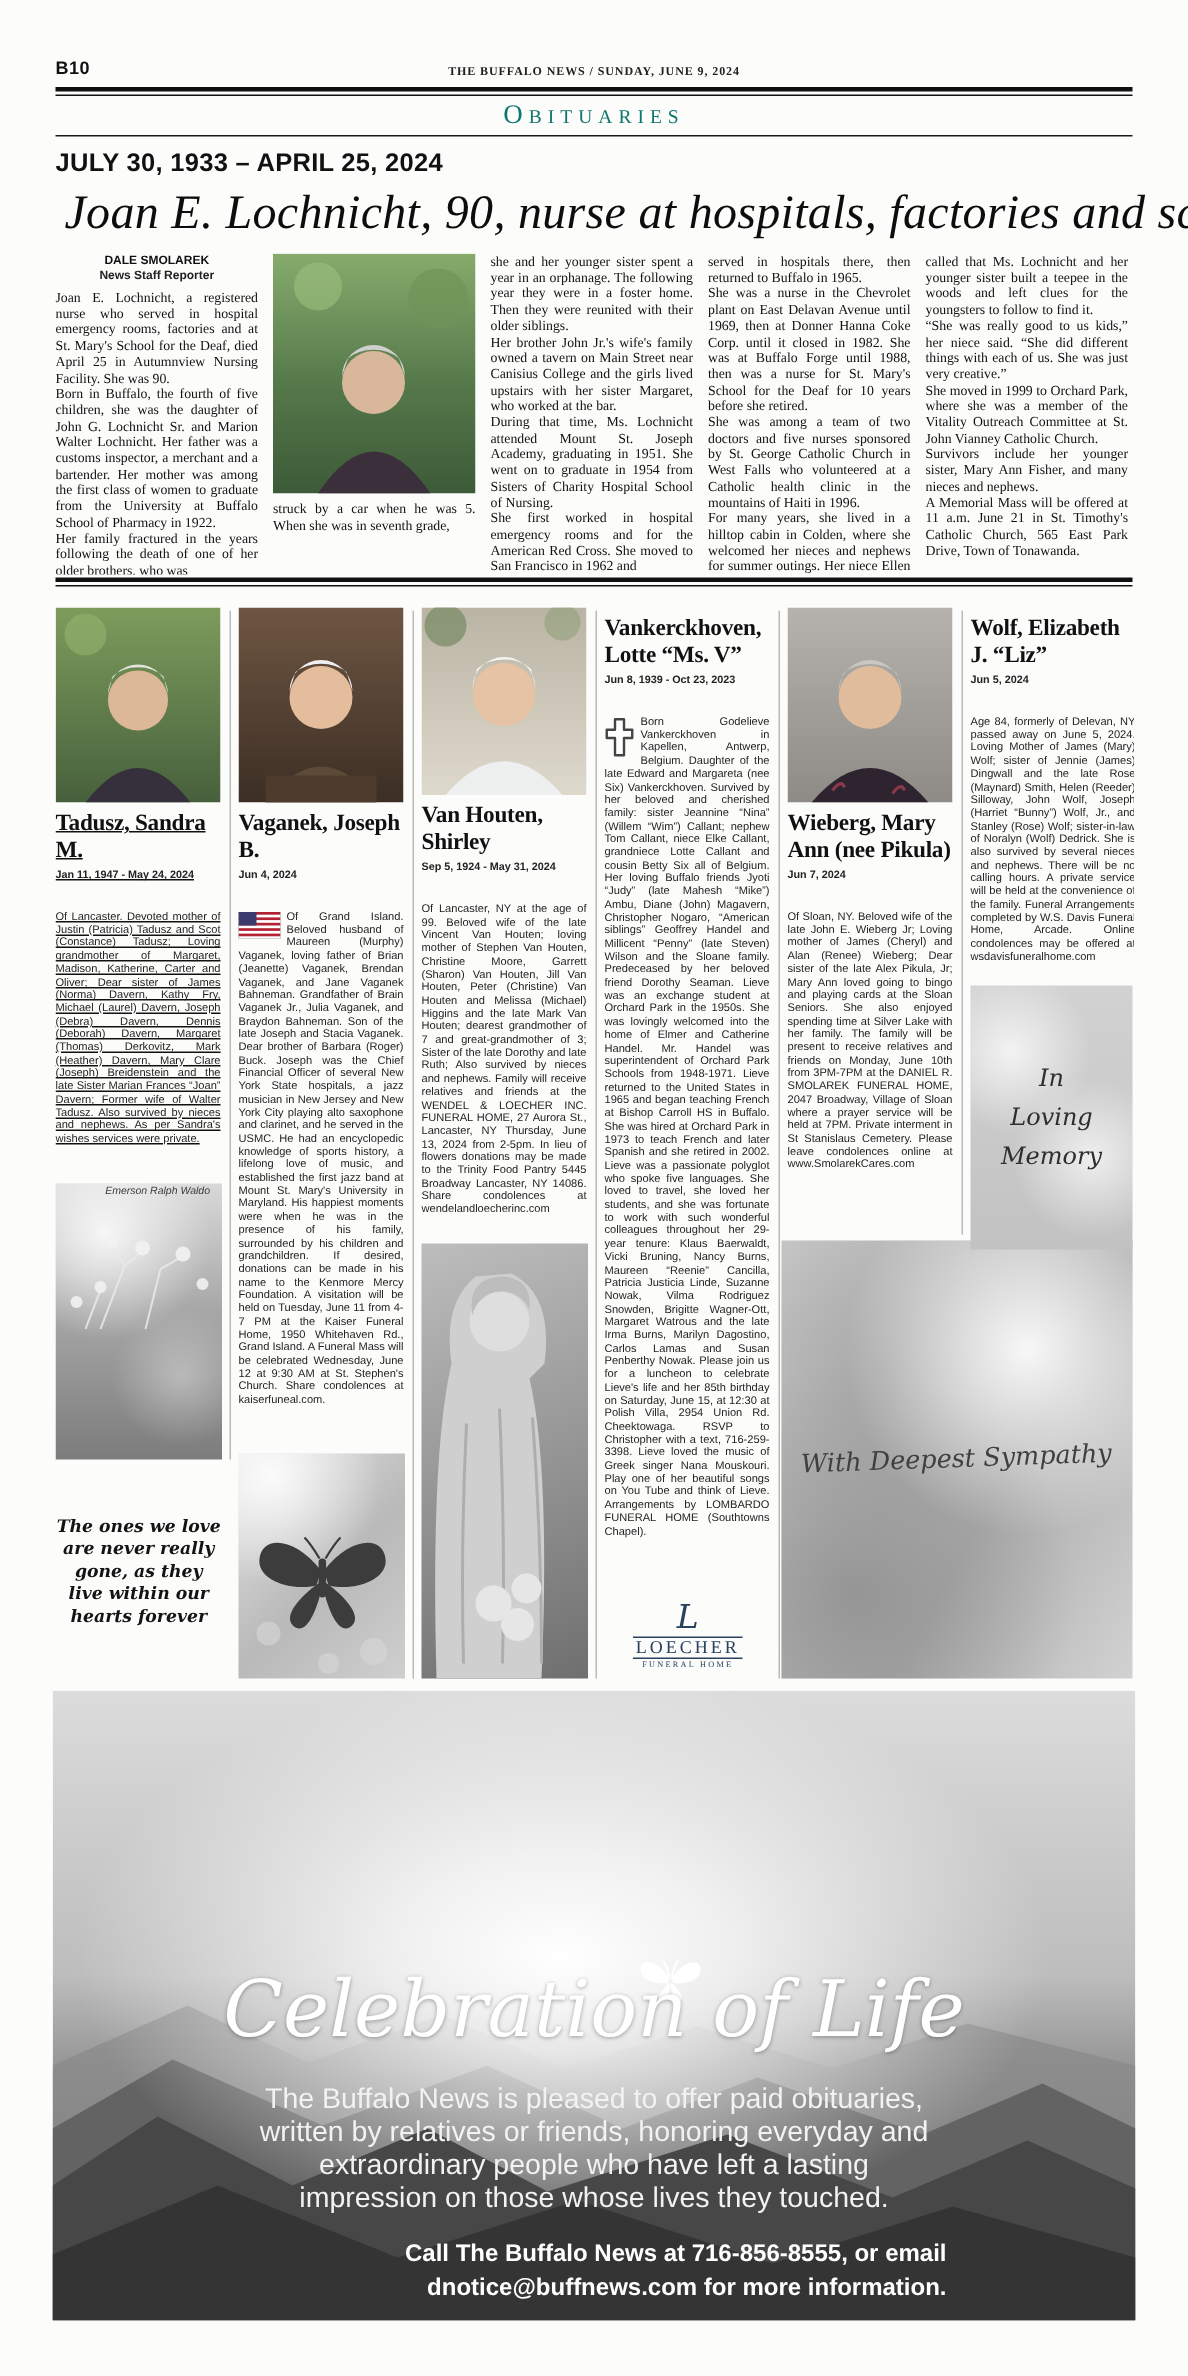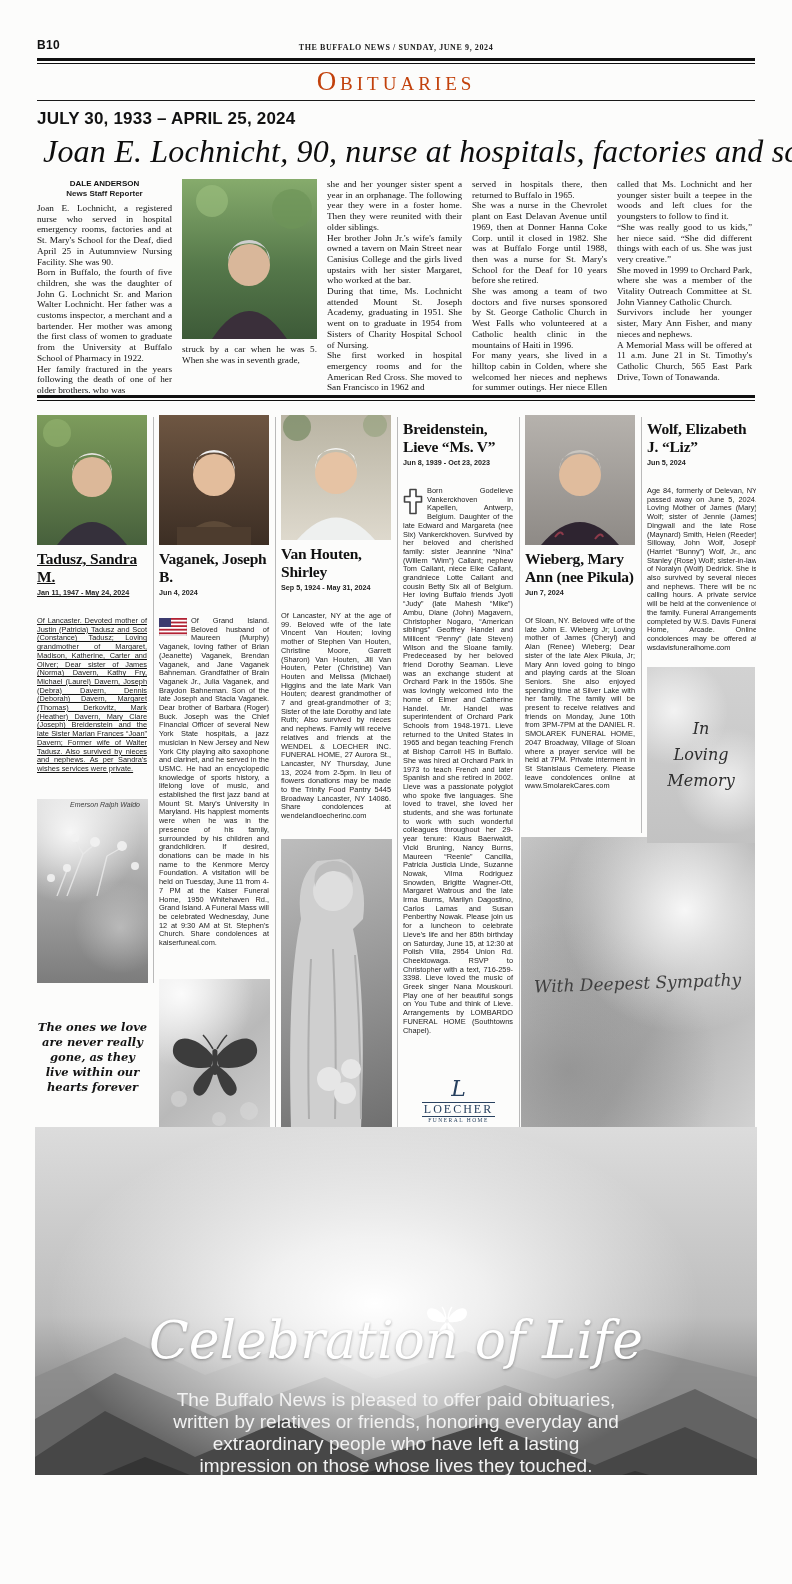--- a/index.html
+++ b/index.html
@@ -11,21 +11,21 @@
     overflow:hidden;
   }
   
   .mast-row{
     display:grid; grid-template-columns:1fr auto 1fr; align-items:end;
     padding:38px 37px 4px 37px;
   }
   .pageno{ font-family:"Liberation Sans",sans-serif; font-weight:bold; font-size:12px; letter-spacing:.3px;}
   .mast-center{ font-family:"Liberation Serif",serif; font-weight:bold; font-size:8px; letter-spacing:.6px; text-align:center; color:#222;}
   .double-rule{ margin:2px 37px 0 37px; border-top:3px solid #101010; border-bottom:1px solid #101010; height:6px;}
-  .sec-title{ text-align:center; font-variant:small-caps; font-size:27px; letter-spacing:4px; padding:2px 0 3px 0; color:#c2410c;}
+  .sec-title{ text-align:center; font-variant:small-caps; font-size:18px; letter-spacing:4px; padding:2px 0 3px 0; color:#0f766e;}
   .thin-rule{ margin:0 37px; border-top:1px solid #1a1a1a; }
   
   .feature{ padding:8px 37px 0 37px; }
   .kicker{ font-family:"Liberation Sans",sans-serif; font-weight:bold; font-size:17px; letter-spacing:.2px; }
   .headline{ font-style:italic; font-size:32px; letter-spacing:.2px; padding:4px 0 2px 6px; color:#0d0d0d; white-space:nowrap;}
   .fcols{ display:flex; gap:10px; margin-top:7px; height:214px; overflow:hidden;}
   .fcol{ width:135px; flex:0 0 135px; font-size:9.2px; line-height:10.7px; text-align:justify; }
   .fcol p{ white-space:pre-line; }
   .byline{ text-align:center; font-family:"Liberation Sans",sans-serif; font-weight:bold; font-size:8px; line-height:10px; margin-bottom:4px;}
   .byline .sub{ font-weight:bold; color:#222;}
@@ -71,21 +71,21 @@
     display:flex; align-items:center; justify-content:center;}
   .watercolor .txt{ font-family:"DejaVu Serif",serif; font-style:italic; font-size:17px; color:#3f3f3f; transform:rotate(-2deg);}
   .hibiscus{ left:610px; top:256px; width:108px; height:176px;
     background:
       radial-gradient(circle at 25% 25%, rgba(255,255,255,.75), rgba(255,255,255,0) 35%),
       radial-gradient(circle at 75% 65%, rgba(255,255,255,.7), rgba(255,255,255,0) 38%),
       linear-gradient(#d2d2d2,#c2c2c2);
     display:flex; align-items:center; justify-content:center; text-align:center;}
   .hibiscus .txt{ font-family:"DejaVu Serif",serif; font-style:italic; font-size:16px; line-height:26px; color:#2e2e2e; white-space:pre-line;}
   
-  .ad{ position:absolute; left:35px; right:35px; top:1127px; height:348px; overflow:hidden; }
+  .ad{ position:absolute; left:35px; right:35px; top:1127px; height:420px; overflow:hidden; }
   .ad .bg{ position:absolute; inset:0; }
   .ad .content{ position:relative; text-align:center; padding-top:186px; }
   .ad .script-title{ font-family:"DejaVu Serif",serif; font-style:italic; font-size:52px; color:#ffffff; line-height:54px; text-shadow:0 1px 3px rgba(0,0,0,.35);}
   .ad .bfly{ position:absolute; top:168px; left:54%; }
   .ad .body{ margin:22px auto 0 auto; width:450px; color:#f2f2f2; font-family:"Liberation Sans",sans-serif; font-size:19px; line-height:22px;}
   .ad .contact{ margin:14px auto 0 auto; width:470px; color:#ffffff; font-family:"Liberation Sans",sans-serif; font-weight:bold; font-size:16px; line-height:23px;text-align:right;}
 </style>
 </head>
 <body>
 
@@ -99,21 +99,21 @@
   <div class="double-rule"></div>
   <div class="sec-title">Obituaries</div>
   <div class="thin-rule"></div>
 
   <div class="feature">
     <div class="kicker">JULY 30, 1933 – APRIL 25, 2024</div>
     <div class="headline">Joan E. Lochnicht, 90, nurse at hospitals, factories and school</div>
     <div class="fcols">
       <div class="fcol">
         <div class="byline">
-          <div>DALE ANDERSON</div>
+          <div>DALE SMOLAREK</div>
           <div class="sub">News Staff Reporter</div>
         </div>
         <p>Joan E. Lochnicht, a registered nurse who served in hospital emergency rooms, factories and at St. Mary's School for the Deaf, died April 25 in Autumnview Nursing Facility. She was 90.
 Born in Buffalo, the fourth of five children, she was the daughter of John G. Lochnicht Sr. and Marion Walter Lochnicht. Her father was a customs inspector, a merchant and a bartender. Her mother was among the first class of women to graduate from the University at Buffalo School of Pharmacy in 1922.
 Her family fractured in the years following the death of one of her older brothers, who was</p>
       </div>
       <div class="fcol">
         <div class="feature-photo portrait">
           <svg width="135" height="160" viewBox="0 0 135 160" aria-hidden="true">
             <defs>
@@ -238,21 +238,21 @@
           <circle cx="55" cy="58" r="21" fill="#e6c3a4"></circle>
           <path d="M34,54 a21,21 0 0 1 42,0 l-3,-13 a22,15 0 0 0 -36,0 z" fill="#f4f4f2"></path>
         </svg>
       </div>
       <div class="oname">Van Houten, Shirley</div>
       <div class="odate">Sep 5, 1924 - May 31, 2024</div>
       <div class="obody">Of Lancaster, NY at the age of 99. Beloved wife of the late Vincent Van Houten; loving mother of Stephen Van Houten, Christine Moore, Garrett (Sharon) Van Houten, Jill Van Houten, Peter (Christine) Van Houten and Melissa (Michael) Higgins and the late Mark Van Houten; dearest grandmother of 7 and great-grandmother of 3; Sister of the late Dorothy and late Ruth; Also survived by nieces and nephews. Family will receive relatives and friends at the WENDEL &amp; LOECHER INC. FUNERAL HOME, 27 Aurora St., Lancaster, NY Thursday, June 13, 2024 from 2-5pm. In lieu of flowers donations may be made to the Trinity Food Pantry 5445 Broadway Lancaster, NY 14086. Share condolences at wendelandloecherinc.com</div>
     </div>
 
     <div class="ocol c4">
-      <div class="oname">Breidenstein, Lieve “Ms. V”</div>
+      <div class="oname">Vankerckhoven, Lotte “Ms. V”</div>
       <div class="odate">Jun 8, 1939 - Oct 23, 2023</div>
       <div class="obody">
         <span class="cross-icon">
           <svg width="20" height="27" viewBox="0 0 20 27" aria-hidden="true">
             <path d="M7 1.5 h6 v7 h5.5 v5.5 h-5.5 v11.5 h-6 v-11.5 h-5.5 v-5.5 h5.5 z" fill="#ffffff" stroke="#444" stroke-width="1.6" stroke-linejoin="round"></path>
           </svg>
         </span><span>Born Godelieve Vankerckhoven in Kapellen, Antwerp, Belgium. Daughter of the late Edward and Margareta (nee Six) Vankerckhoven. Survived by her beloved and cherished family: sister Jeannine “Nina” (Willem “Wim”) Callant; nephew Tom Callant, niece Elke Callant, grandniece Lotte Callant and cousin Betty Six all of Belgium. Her loving Buffalo friends Jyoti “Judy” (late Mahesh “Mike”) Ambu, Diane (John) Magavern, Christopher Nogaro, “American siblings” Geoffrey Handel and Millicent “Penny” (late Steven) Wilson and the Sloane family. Predeceased by her beloved friend Dorothy Seaman. Lieve was an exchange student at Orchard Park in the 1950s. She was lovingly welcomed into the home of Elmer and Catherine Handel. Mr. Handel was superintendent of Orchard Park Schools from 1948-1971. Lieve returned to the United States in 1965 and began teaching French at Bishop Carroll HS in Buffalo. She was hired at Orchard Park in 1973 to teach French and later Spanish and she retired in 2002. Lieve was a passionate polyglot who spoke five languages. She loved to travel, she loved her students, and she was fortunate to work with such wonderful colleagues throughout her 29-year tenure: Klaus Baerwaldt, Vicki Bruning, Nancy Burns, Maureen “Reenie” Cancilla, Patricia Justicia Linde, Suzanne Nowak, Vilma Rodriguez Snowden, Brigitte Wagner-Ott, Margaret Watrous and the late Irma Burns, Marilyn Dagostino, Carlos Lamas and Susan Penberthy Nowak. Please join us for a luncheon to celebrate Lieve's life and her 85th birthday on Saturday, June 15, at 12:30 at Polish Villa, 2954 Union Rd. Cheektowaga. RSVP to Christopher with a text, 716-259-3398. Lieve loved the music of Greek singer Nana Mouskouri. Play one of her beautiful songs on You Tube and think of Lieve. Arrangements by LOMBARDO FUNERAL HOME (Southtowns Chapel).</span>
       </div>
     </div>
 

